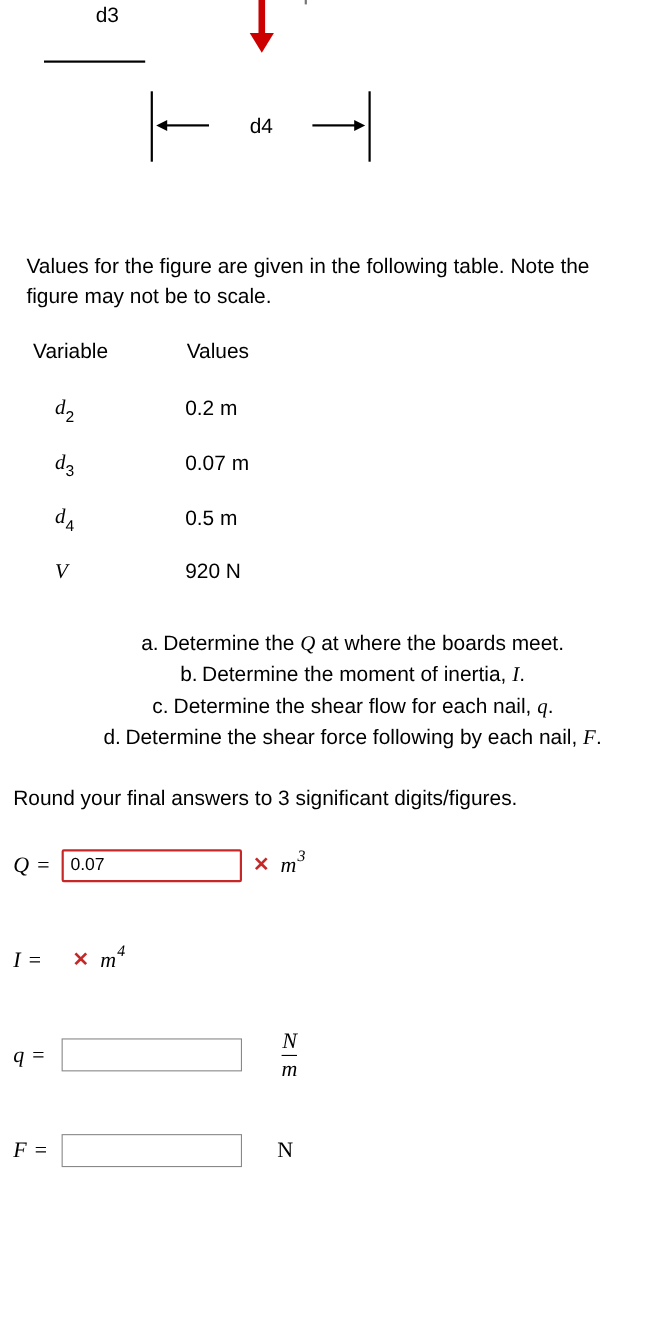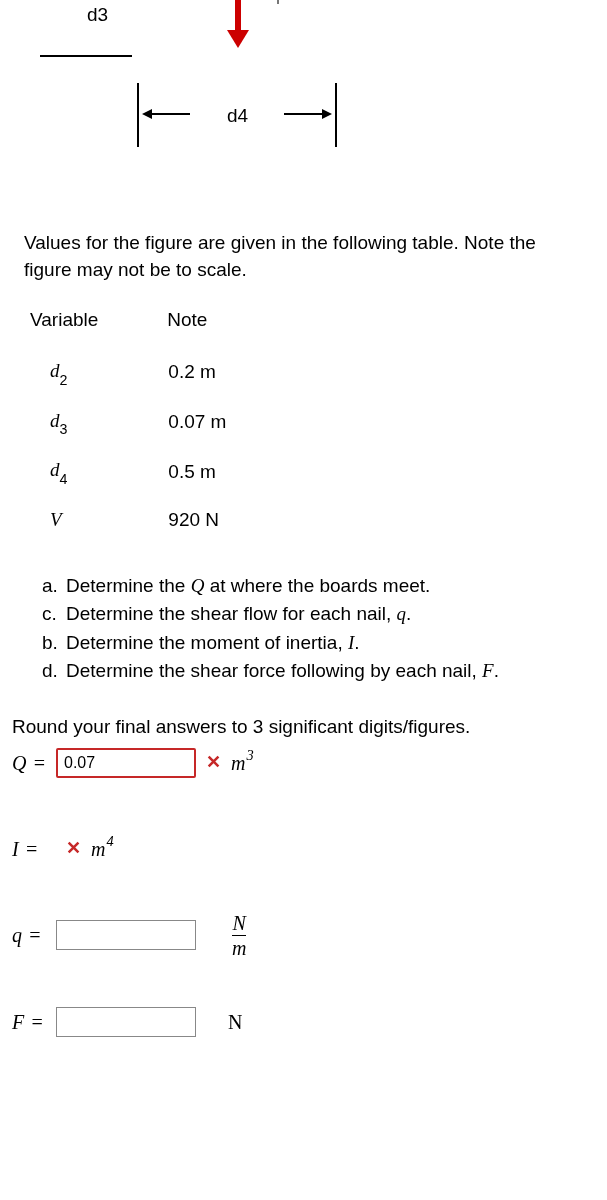--- a/index.html
+++ b/index.html
@@ -24,36 +24,36 @@
     .arrow-head-left { position: absolute; left: -8px; top: -4px; width: 0; height: 0; border-right: 10px solid #000; border-top: 5px solid transparent; border-bottom: 5px solid transparent; }
     .arrow-head-right { position: absolute; right: -8px; top: -4px; width: 0; height: 0; border-left: 10px solid #000; border-top: 5px solid transparent; border-bottom: 5px solid transparent; }
     .d4-label { position: absolute; left: 90px; top: 38px; font-family: Arial; }
     .red-arrow { position: absolute; left: 223px; top: -10px; width: 6px; height: 44px; background: #cc0000; }
     .red-arrow-head { position: absolute; left: 215px; top: 30px; width: 0; height: 0; border-left: 11px solid transparent; border-right: 11px solid transparent; border-top: 18px solid #cc0000; }
     .beam-outline { position: absolute; top: -10px; left: 265px; width: 340px; height: 14px; border-top: 2px solid #777; border-left: 2px solid #777; }
 
     .intro { margin: 30px 12px 18px; }
 
     table.vars { border-collapse: collapse; margin-left: 8px; margin-bottom: 28px; }
-    table.vars th { text-align: center; font-weight: normal; padding: 6px 40px 14px 10px; }
+    table.vars th { text-align: right; font-weight: normal; padding: 6px 40px 14px 10px; }
     table.vars td { padding: 10px 40px 10px 30px; }
     .ital { font-family: Georgia, 'Times New Roman', serif; font-style: italic; }
     sub { font-size: 0.75em; position: relative; top: 3px; }
 
     ol.parts { list-style: none; padding-left: 30px; margin-bottom: 28px; }
-    ol.parts li { padding: 1px 0; }
+    ol.parts li { padding: 1px 0; text-align: center; }
     ol.parts .letter { display: inline-block; width: 24px; }
 
-    .round-note { }
+    .round-note { margin-bottom: 24px; }
 
     .answer-row { display: flex; align-items: center; margin-bottom: 42px; min-height: 44px; }
     .answer-label { width: 44px; font-family: Georgia, serif; font-style: italic; font-size: 20px; }
     .eq { margin: 0 6px; }
     .answer-input {
-      width: 140px; height: 30px; font-size: 16px; padding: 2px 6px;
+      width: 164px; height: 30px; font-size: 16px; padding: 2px 6px;
       border: 1px solid #888; font-family: inherit;
     }
     .answer-input.wrong { border: 2px solid #c62828; border-radius: 2px; }
     .feedback-icon { margin: 0 6px 0 10px; color: #c62828; font-size: 18px; font-weight: bold; }
     .unit { font-family: Georgia, serif; font-style: italic; font-size: 20px; margin-left: 4px; display: inline-flex; align-items: center; }
     .sup { font-size: 0.72em; position: relative; top: -7px; margin-left: 1px; }
     .frac { display: inline-flex; flex-direction: column; align-items: center; line-height: 1; margin-left: 4px; }
     .frac .num { }
     .frac .bar { width: 100%; border-top: 1.5px solid #000; margin: 2px 0; }
     .frac .den { }
@@ -83,21 +83,21 @@
     <div class="d4-label">d4</div>
   </div>
 </div>
 
 <p class="intro">Values for the figure are given in the following table. Note the figure may not be to scale.</p>
 
 <table class="vars">
   <tbody>
       <tr>
     <th>Variable</th>
-    <th>Note</th>
+    <th>Values</th>
   </tr>
   <tr>
     <td><span class="ital">d</span><sub>2</sub></td>
     <td>0.2 m</td>
   </tr>
   <tr>
     <td><span class="ital">d</span><sub>3</sub></td>
     <td>0.07 m</td>
   </tr>
   <tr>
@@ -106,22 +106,22 @@
   </tr>
   <tr>
     <td><span class="ital">V</span></td>
     <td>920 N</td>
   </tr>
 </tbody>
   </table>
 
 <ol class="parts">
   <li><span class="letter">a.</span><span>Determine the </span><span class="ital">Q</span><span> at where the boards meet.</span></li>
+  <li><span class="letter">b.</span><span>Determine the moment of inertia, </span><span class="ital">I</span><span>.</span></li>
   <li><span class="letter">c.</span><span>Determine the shear flow for each nail, </span><span class="ital">q</span><span>.</span></li>
-  <li><span class="letter">b.</span><span>Determine the moment of inertia, </span><span class="ital">I</span><span>.</span></li>
   <li><span class="letter">d.</span><span>Determine the shear force following by each nail, </span><span class="ital">F</span><span>.</span></li>
 </ol>
 
 <p class="round-note">Round your final answers to 3 significant digits/figures.</p>
 
 <div class="answer-row">
   <span class="answer-label"><span class="ital">Q</span><span class="eq">=</span></span>
   <input class="answer-input wrong" value="0.07" style="">
   <span class="feedback-icon">✕</span>
   <span class="unit">

